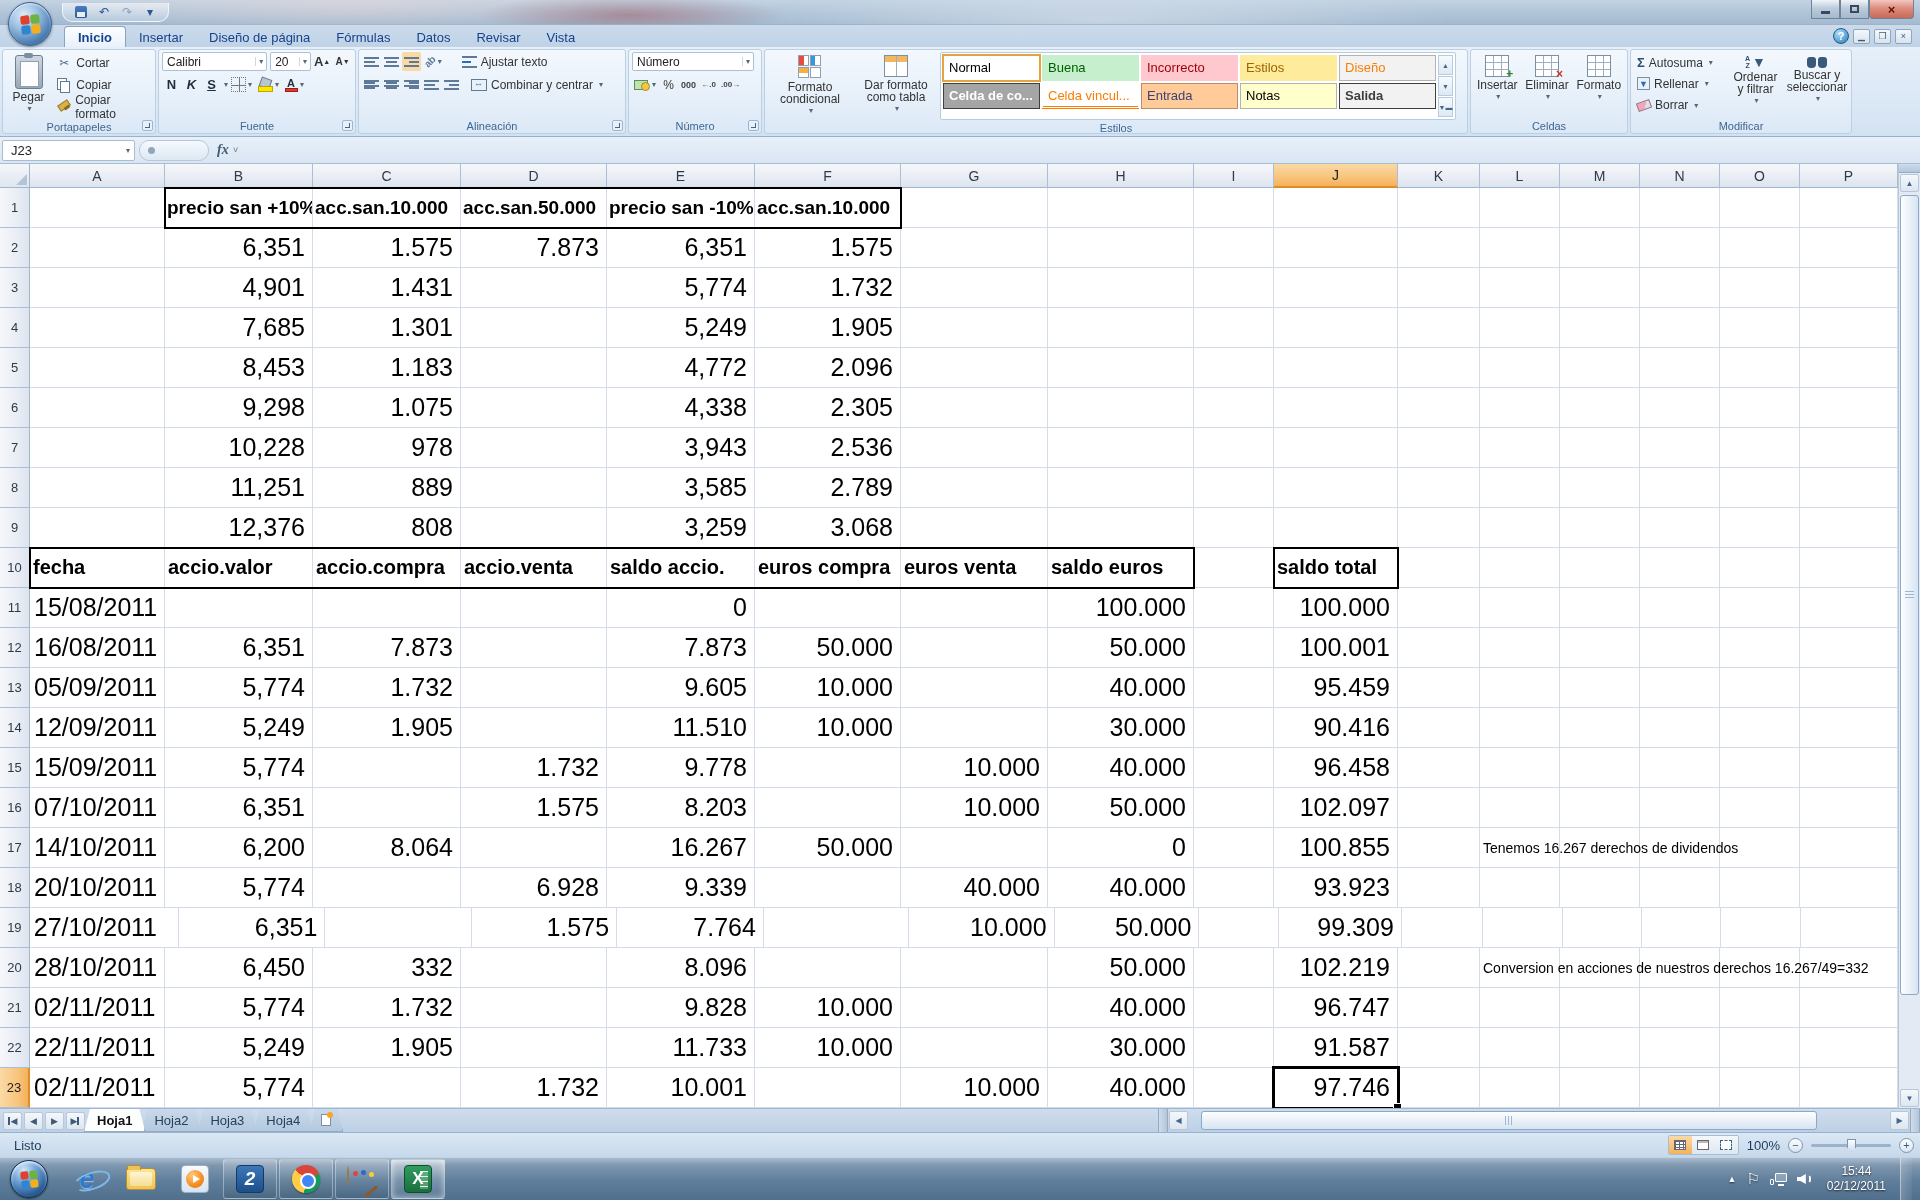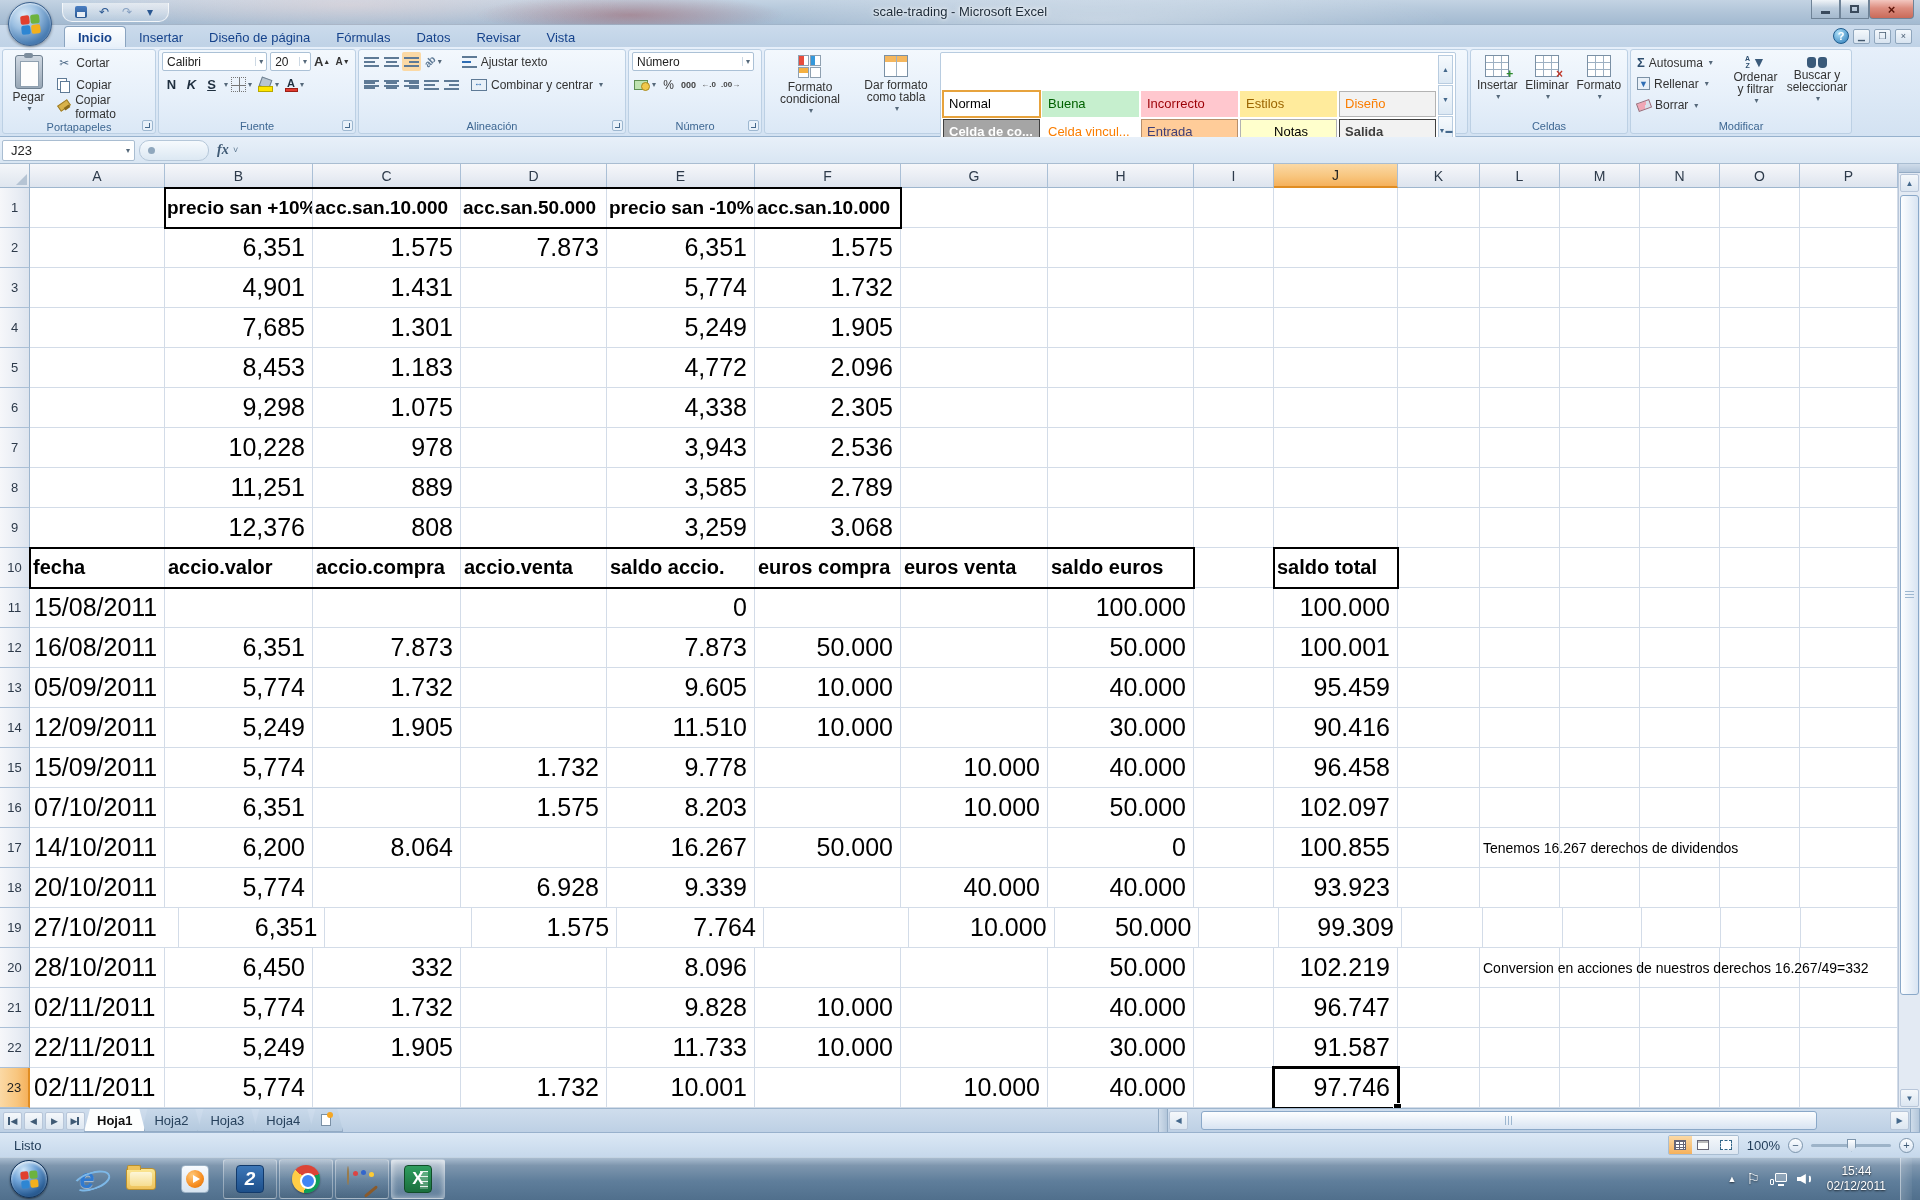--- a/index.html
+++ b/index.html
@@ -259,21 +259,20 @@
 
   <div class="titlebar">
     <div class="qat">
       <span class="qbtn">
           <i class="floppy"></i>
         </span>
       <span class="qbtn">↶</span>
       <span class="qbtn dim">↷</span>
       <span class="qbtn">▾</span>
     </div>
-    <div class="title">scale-trading - Microsoft Excel</div>
     <div class="winbtns">
       <div class="wbtn">
           <i class="minbar"></i>
         </div>
       <div class="wbtn">
           <i class="maxbox"></i>
         </div>
       <div class="wbtn close">
           <span>×</span>
         </div>
@@ -517,30 +516,30 @@
             </div>
           <span>Formato condicional</span>
             <span class="dd">▾</span>
         </div>
         <div class="bigbtn" style="width:84px">
           <div class="ic-fmttable"></div>
           <span>Dar formato como tabla</span>
             <span class="dd">▾</span>
         </div>
         <div class="gwrap">
-          <div class="gcolwrap" style="display:grid; grid-template-columns:repeat(5,97px); grid-auto-rows:26px; gap:2px;margin-top:36px;">
+          <div class="gcolwrap" style="display:grid; grid-template-columns:repeat(5,97px); grid-auto-rows:26px; gap:2px;">
               <div class="gitem gsel" style="background: rgb(255, 255, 255); color: rgb(0, 0, 0);">Normal</div>
               <div class="gitem" style="background: rgb(198, 239, 206); color: rgb(0, 97, 0);">Buena</div>
               <div class="gitem" style="background: rgb(255, 199, 206); color: rgb(156, 0, 6);">Incorrecto</div>
               <div class="gitem" style="background: rgb(255, 235, 156); color: rgb(156, 101, 0);">Estilos</div>
               <div class="gitem" style="background: rgb(242, 242, 242); color: rgb(250, 125, 0); border: 1px solid rgb(179, 179, 179);">Diseño</div>
               <div class="gitem" style="background: rgb(165, 165, 165); color: rgb(255, 255, 255); border: 1px solid rgb(63, 63, 63); font-weight: bold;">Celda de co...</div>
               <div class="gitem" style="background: rgb(255, 255, 255); color: rgb(250, 125, 0); border-bottom: 3px double rgb(250, 125, 0);">Celda vincul...</div>
               <div class="gitem" style="background: rgb(255, 204, 153); color: rgb(63, 63, 118); border: 1px solid rgb(184, 143, 108);">Entrada</div>
-              <div class="gitem" style="background: rgb(255, 255, 204); color: rgb(0, 0, 0); border: 1px solid rgb(178, 178, 178); text-align: center;">Notas</div>
+              <div class="gitem" style="background: rgb(255, 255, 204); color: rgb(0, 0, 0); border: 1px solid rgb(178, 178, 178);">Notas</div>
               <div class="gitem" style="background: rgb(242, 242, 242); color: rgb(63, 63, 63); border: 1px solid rgb(63, 63, 63); font-weight: bold;">Salida</div>
             </div>
           <div class="gscroll">
             <div>▲</div>
             <div>▼</div>
             <div>▼▬</div>
           </div>
         </div>
       </div>
       <div class="rglabel">

